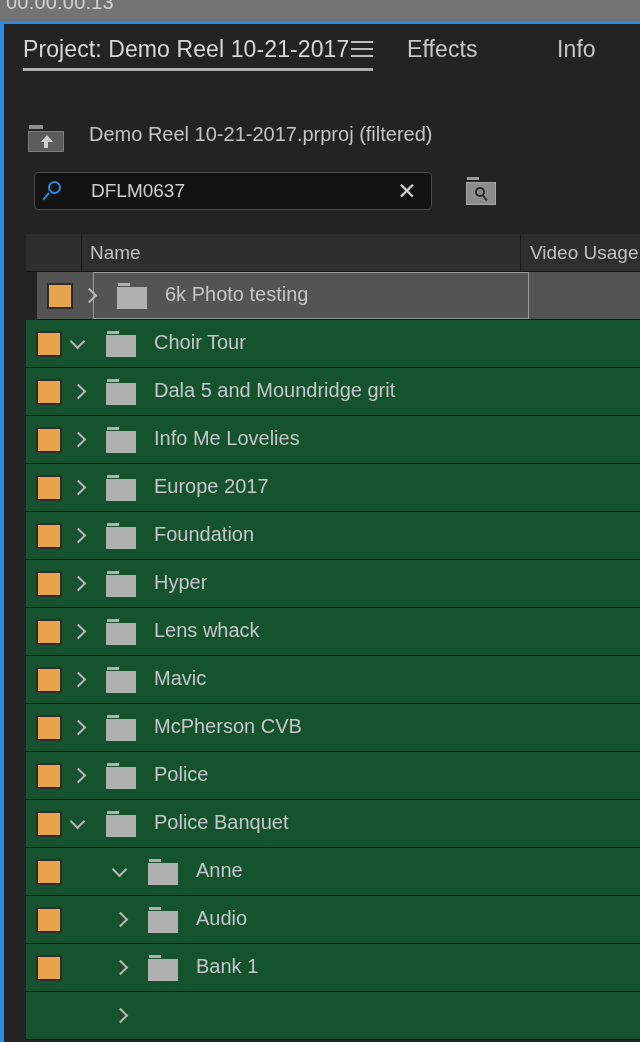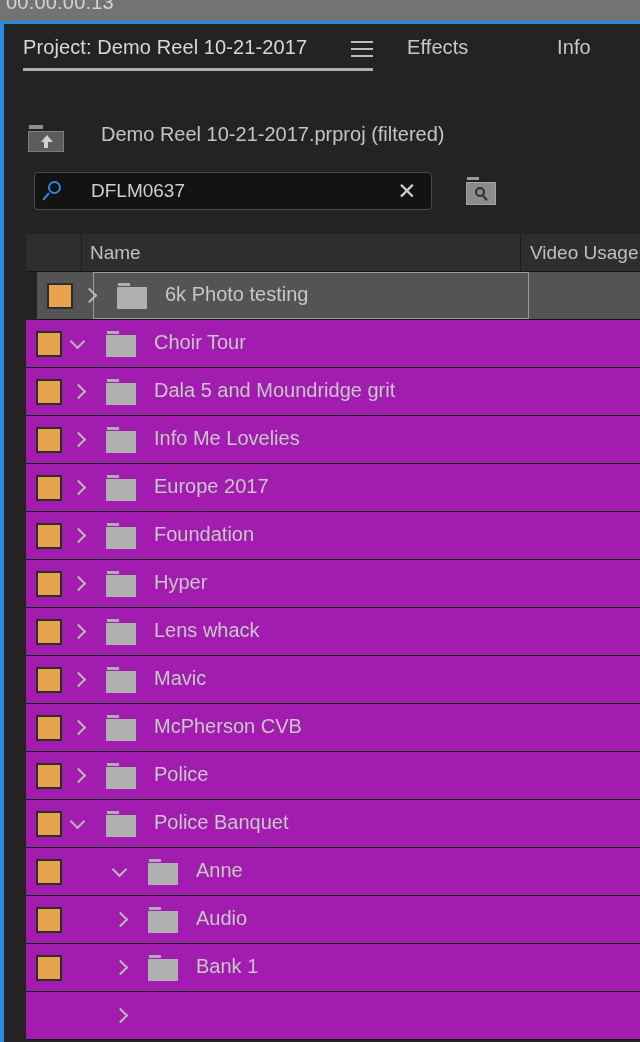--- a/index.html
+++ b/index.html
@@ -51,21 +51,21 @@
 
   
   .tabbar {
     position: relative;
     height: 48px;
     width: 100%;
   }
   .tab {
     position: absolute;
     top: 12px;
-    font-size: 20px;
+    font-size: 23px;
     color: #c8c8c8;
     white-space: nowrap;
     letter-spacing: 0.1px;
   }
   .tab.project { left: 19px; color: #d8d8d8; }
   .tab.effects { left: 403px; }
   .tab.info    { left: 553px; }
 
   .tab-underline {
     position: absolute;
@@ -130,21 +130,21 @@
     border-bottom: 7px solid #d0d0d0;
   }
   .up-folder-icon .stem {
     position: absolute;
     left: 16px; top: 16px;
     width: 4px; height: 7px;
     background: #d0d0d0;
   }
   .path-label {
     position: absolute;
-    left: 97px;
+    left: 85px;
     top: 7px;
     font-size: 20px;
     color: #c4c4c4;
     white-space: nowrap;
   }
 
   
   .searchrow {
     position: absolute;
     top: 148px;
@@ -274,21 +274,21 @@
     top: 248px;
     left: 22px;
     right: 0;
     bottom: 0;
     overflow: hidden;
   }
   .row {
     position: relative;
     height: 48px;
     border-bottom: 1px solid #161616;
-    background: #a21caf;
+    background: #14532d;
   }
   .row.selected { background: #232323; margin-left: 11px; }
   .row.selected .name-cell {
     background: #545454;
     border: 1px solid #9b9b9b;
   }
   .row.selected .usage-cell {
     background: #545454;
   }
 

